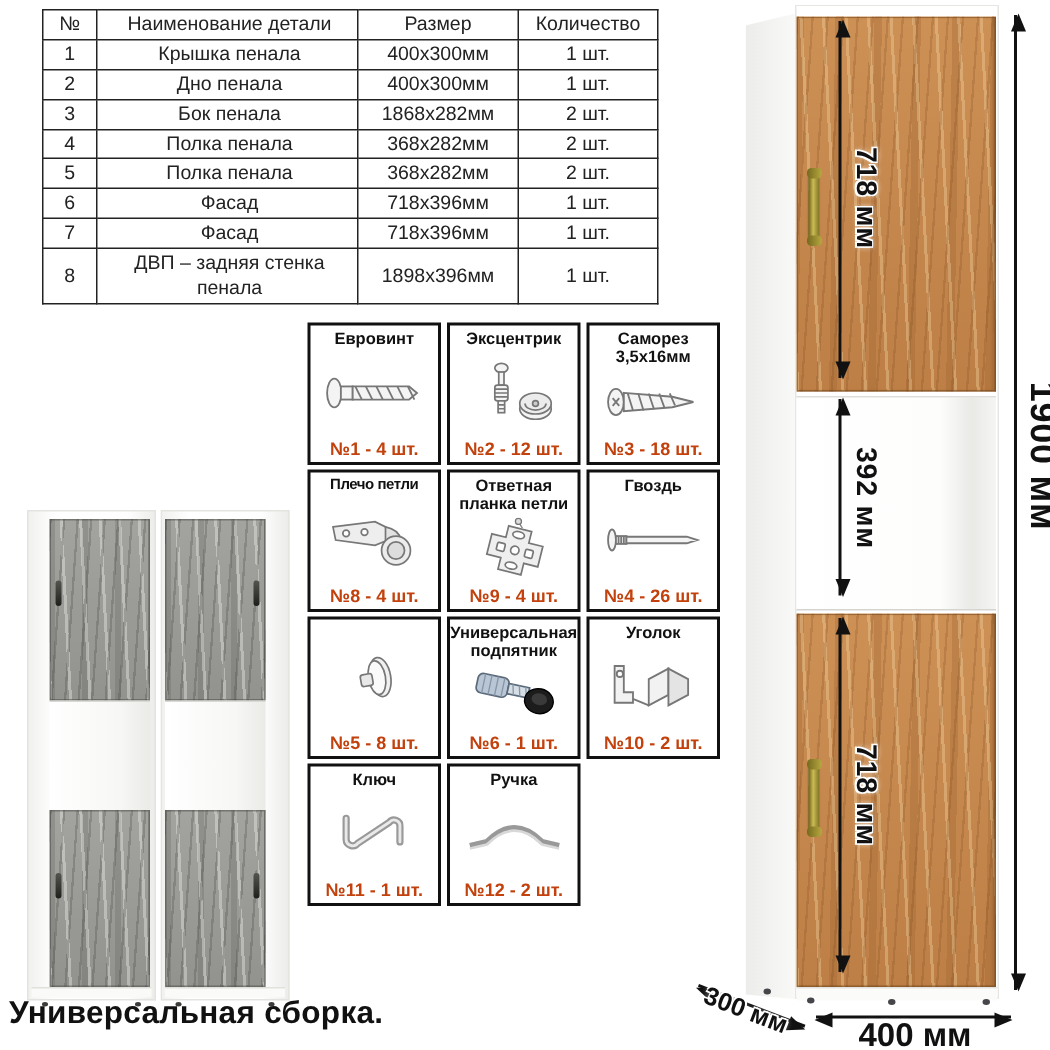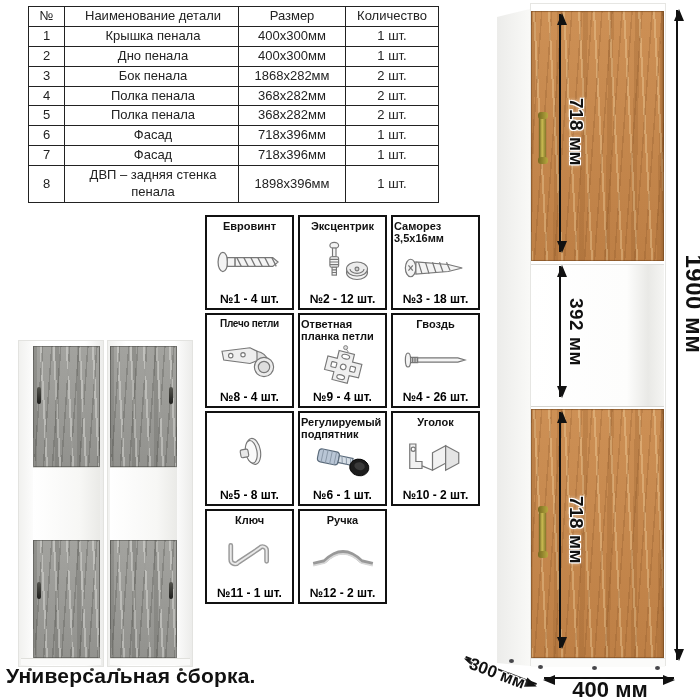--- a/index.html
+++ b/index.html
@@ -11,25 +11,25 @@
   .parts th,.parts td{border:1.6px solid #222;padding:1px 5px;text-align:center;line-height:1.3;font-weight:400;}
   .parts .c0{width:25px;}
   .parts .c1{width:160px;text-align:center;padding-left:8px;}
   .parts th.c1{text-align:center;}
   .parts .c2{width:96px;}
   .parts .c3{width:82px;}
 
   
   .hwgrid{position:absolute;left:205px;top:215px;display:grid;grid-template-columns:repeat(3,89px);grid-auto-rows:95px;gap:3px 4px;}
   .hwcell{border:2px solid #111;background:#fff;display:flex;flex-direction:column;align-items:center;padding:3px 1px 2px;box-sizing:border-box;}
-  .hwtitle{font-size:11px;font-weight:700;line-height:1.12;color:#111;}
+  .hwtitle{font-size:11px;font-weight:700;text-align:center;line-height:1.12;color:#111;}
   .hwcell:nth-child(4) .hwtitle{font-size:10px;letter-spacing:-0.3px;}
   .hwicon{flex:1;display:flex;align-items:center;justify-content:center;width:100%;min-height:0;}
   .hwicon svg{width:80px;height:42px;max-height:100%;}
-  .hwcount{font-size:12px;font-weight:700;color:#000000;}
+  .hwcount{font-size:12px;font-weight:700;color:#c2410c;}
 
   
   .wood{
     background:
       repeating-linear-gradient(94deg, rgba(122,72,30,.22) 0 1.5px, rgba(0,0,0,0) 1.5px 10px),
       repeating-linear-gradient(87deg, rgba(255,233,185,.30) 0 2px, rgba(0,0,0,0) 2px 15px),
       repeating-linear-gradient(91deg, rgba(150,95,45,.28) 0 5px, rgba(0,0,0,0) 5px 26px),
       linear-gradient(180deg,#cd9055,#bd7f45);
     box-shadow: inset 0 0 0 1px rgba(105,62,25,.45), inset -2px 0 2px rgba(90,50,15,.35);
   }
@@ -269,21 +269,21 @@
           <ellipse cx="46" cy="24" rx="8" ry="15"></ellipse>
           <ellipse cx="43.5" cy="24" rx="6.5" ry="13" fill="#fafafa"></ellipse>
           <rect x="31" y="20" width="9" height="9" rx="2" fill="#e8e8e8"></rect>
         </g>
           </svg>
       </div>
       <div class="hwcount">№5 - 8 шт.</div>
     </div>
 
     <div class="hwcell">
-      <div class="hwtitle">Регулируемый подпятник</div>
+      <div class="hwtitle">Универсальная подпятник</div>
       <div class="hwicon">
         <svg viewBox="0 0 84 48">
             <g transform="rotate(12 42 24)">
           <rect x="12" y="12" width="24" height="15" rx="4" fill="#b9c6d6" stroke="#5a6a7a" stroke-width="1.3"></rect>
           <path d="M17 12 v15 M22 12 v15 M27 12 v15 M32 12 v15" stroke="#8795a5" fill="none"></path>
           <rect x="36" y="15.5" width="16" height="8" fill="#d5dde5" stroke="#5a6a7a" stroke-width="1.3"></rect>
           <path d="M39 15.5 l2 8 m3-8 l2 8 m3-8 l2 8" stroke="#8795a5" fill="none"></path>
           <ellipse cx="61" cy="24" rx="11" ry="9.5" fill="#1c1c1c" stroke="#000"></ellipse>
           <ellipse cx="61" cy="22.5" rx="6" ry="4.5" fill="#3a3a3a"></ellipse>
         </g>

